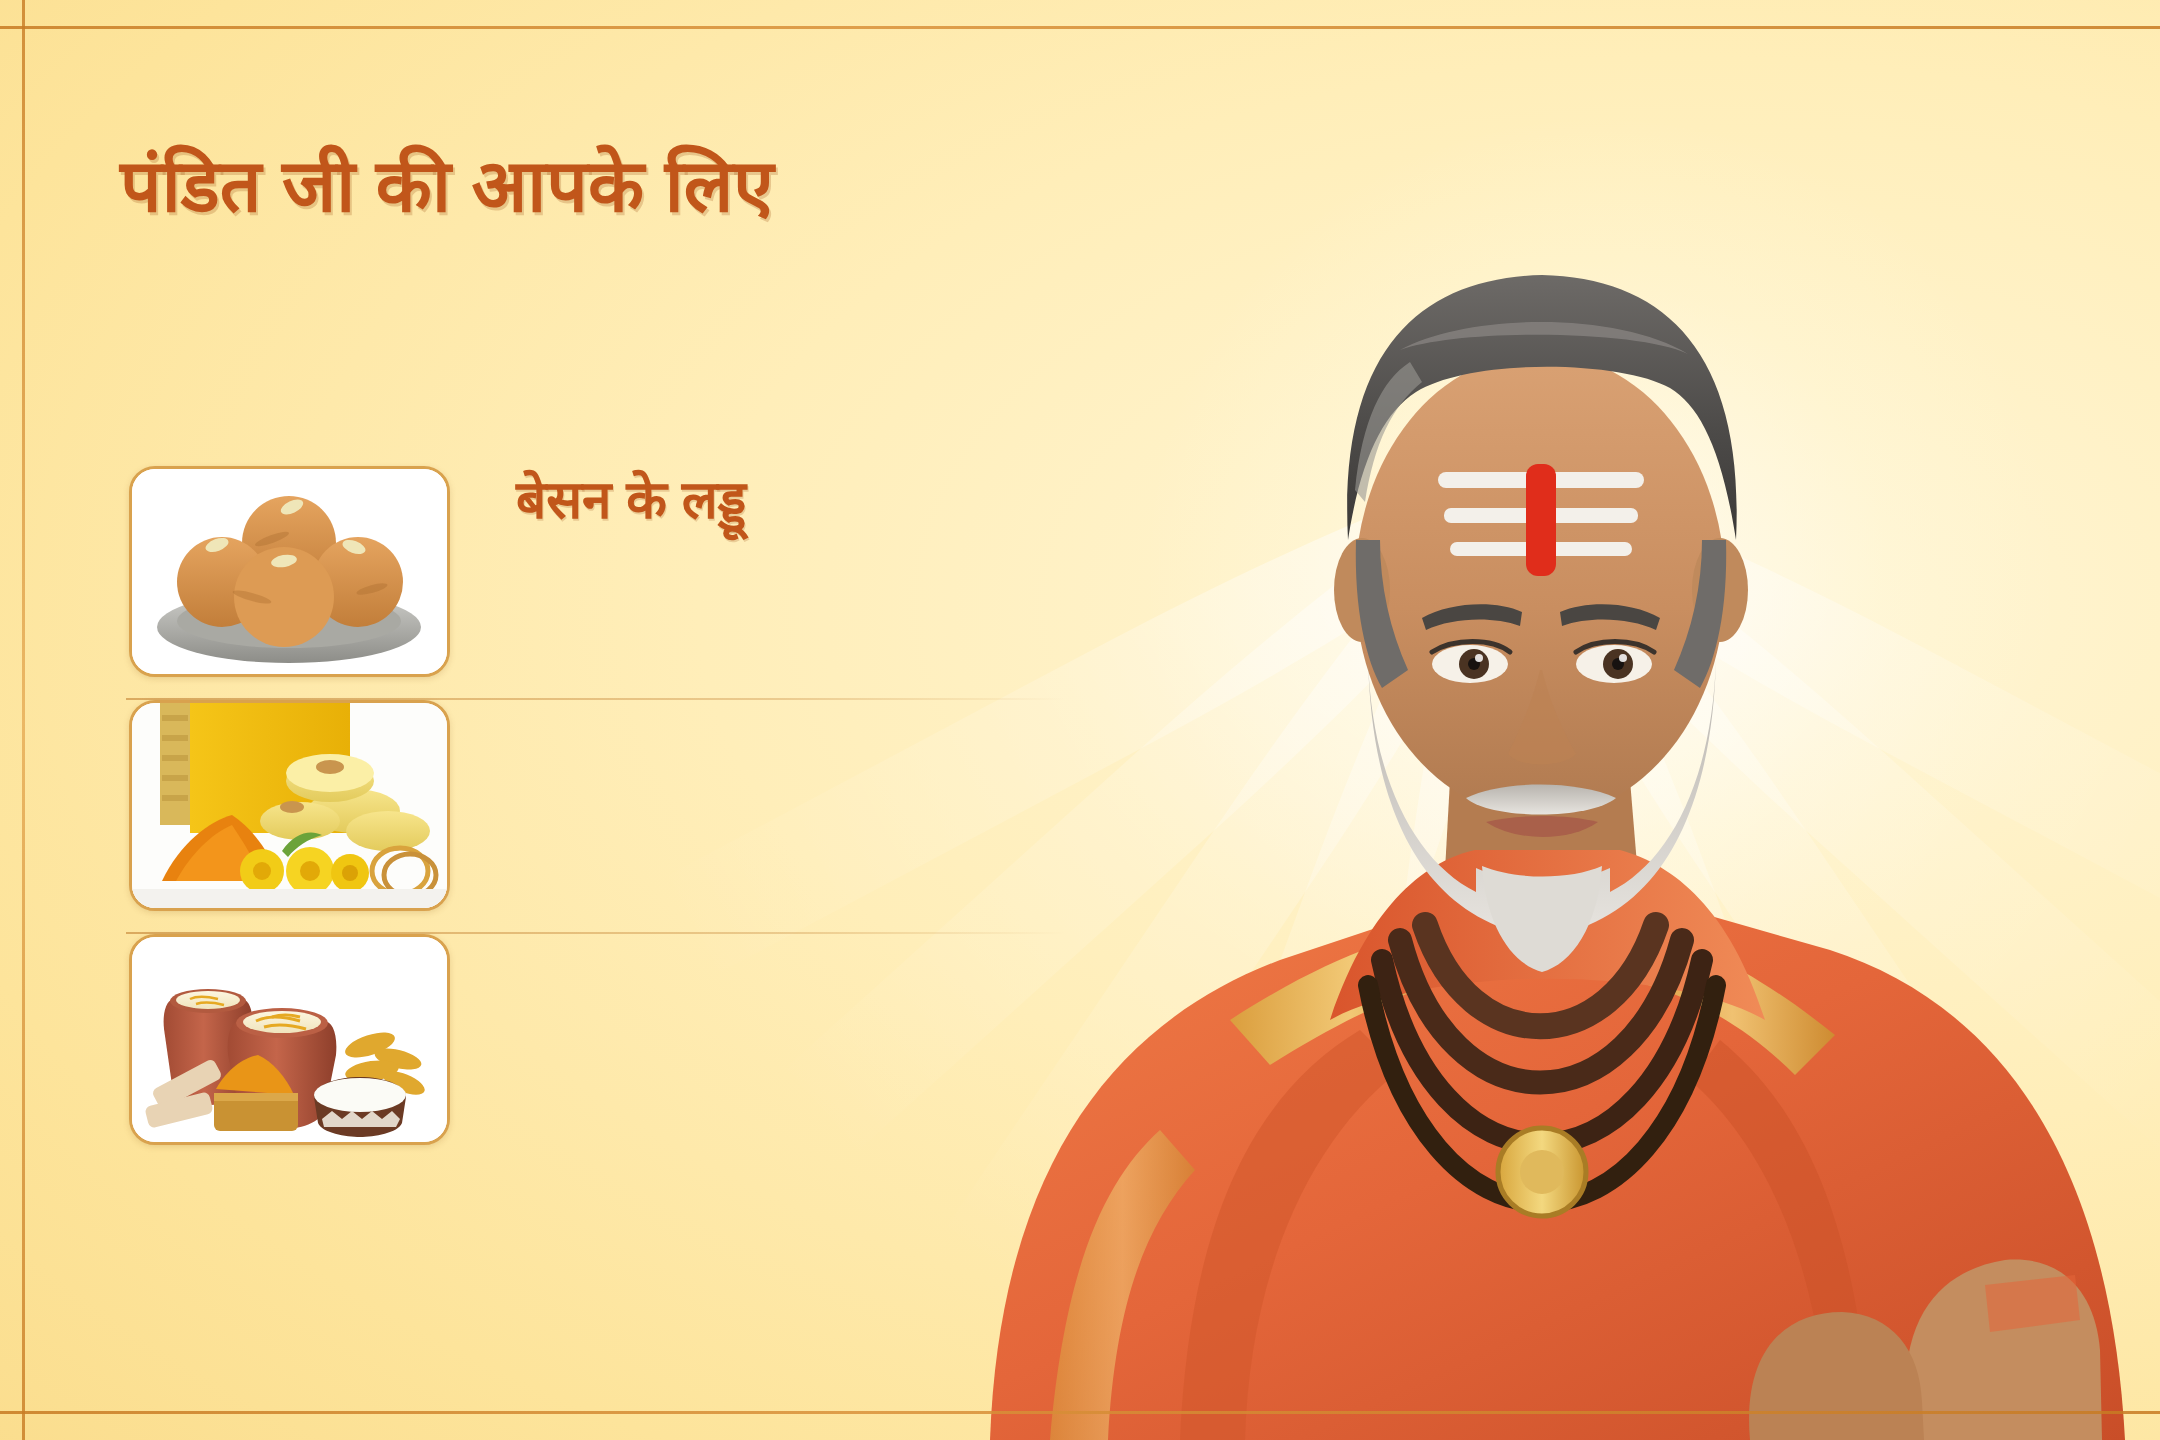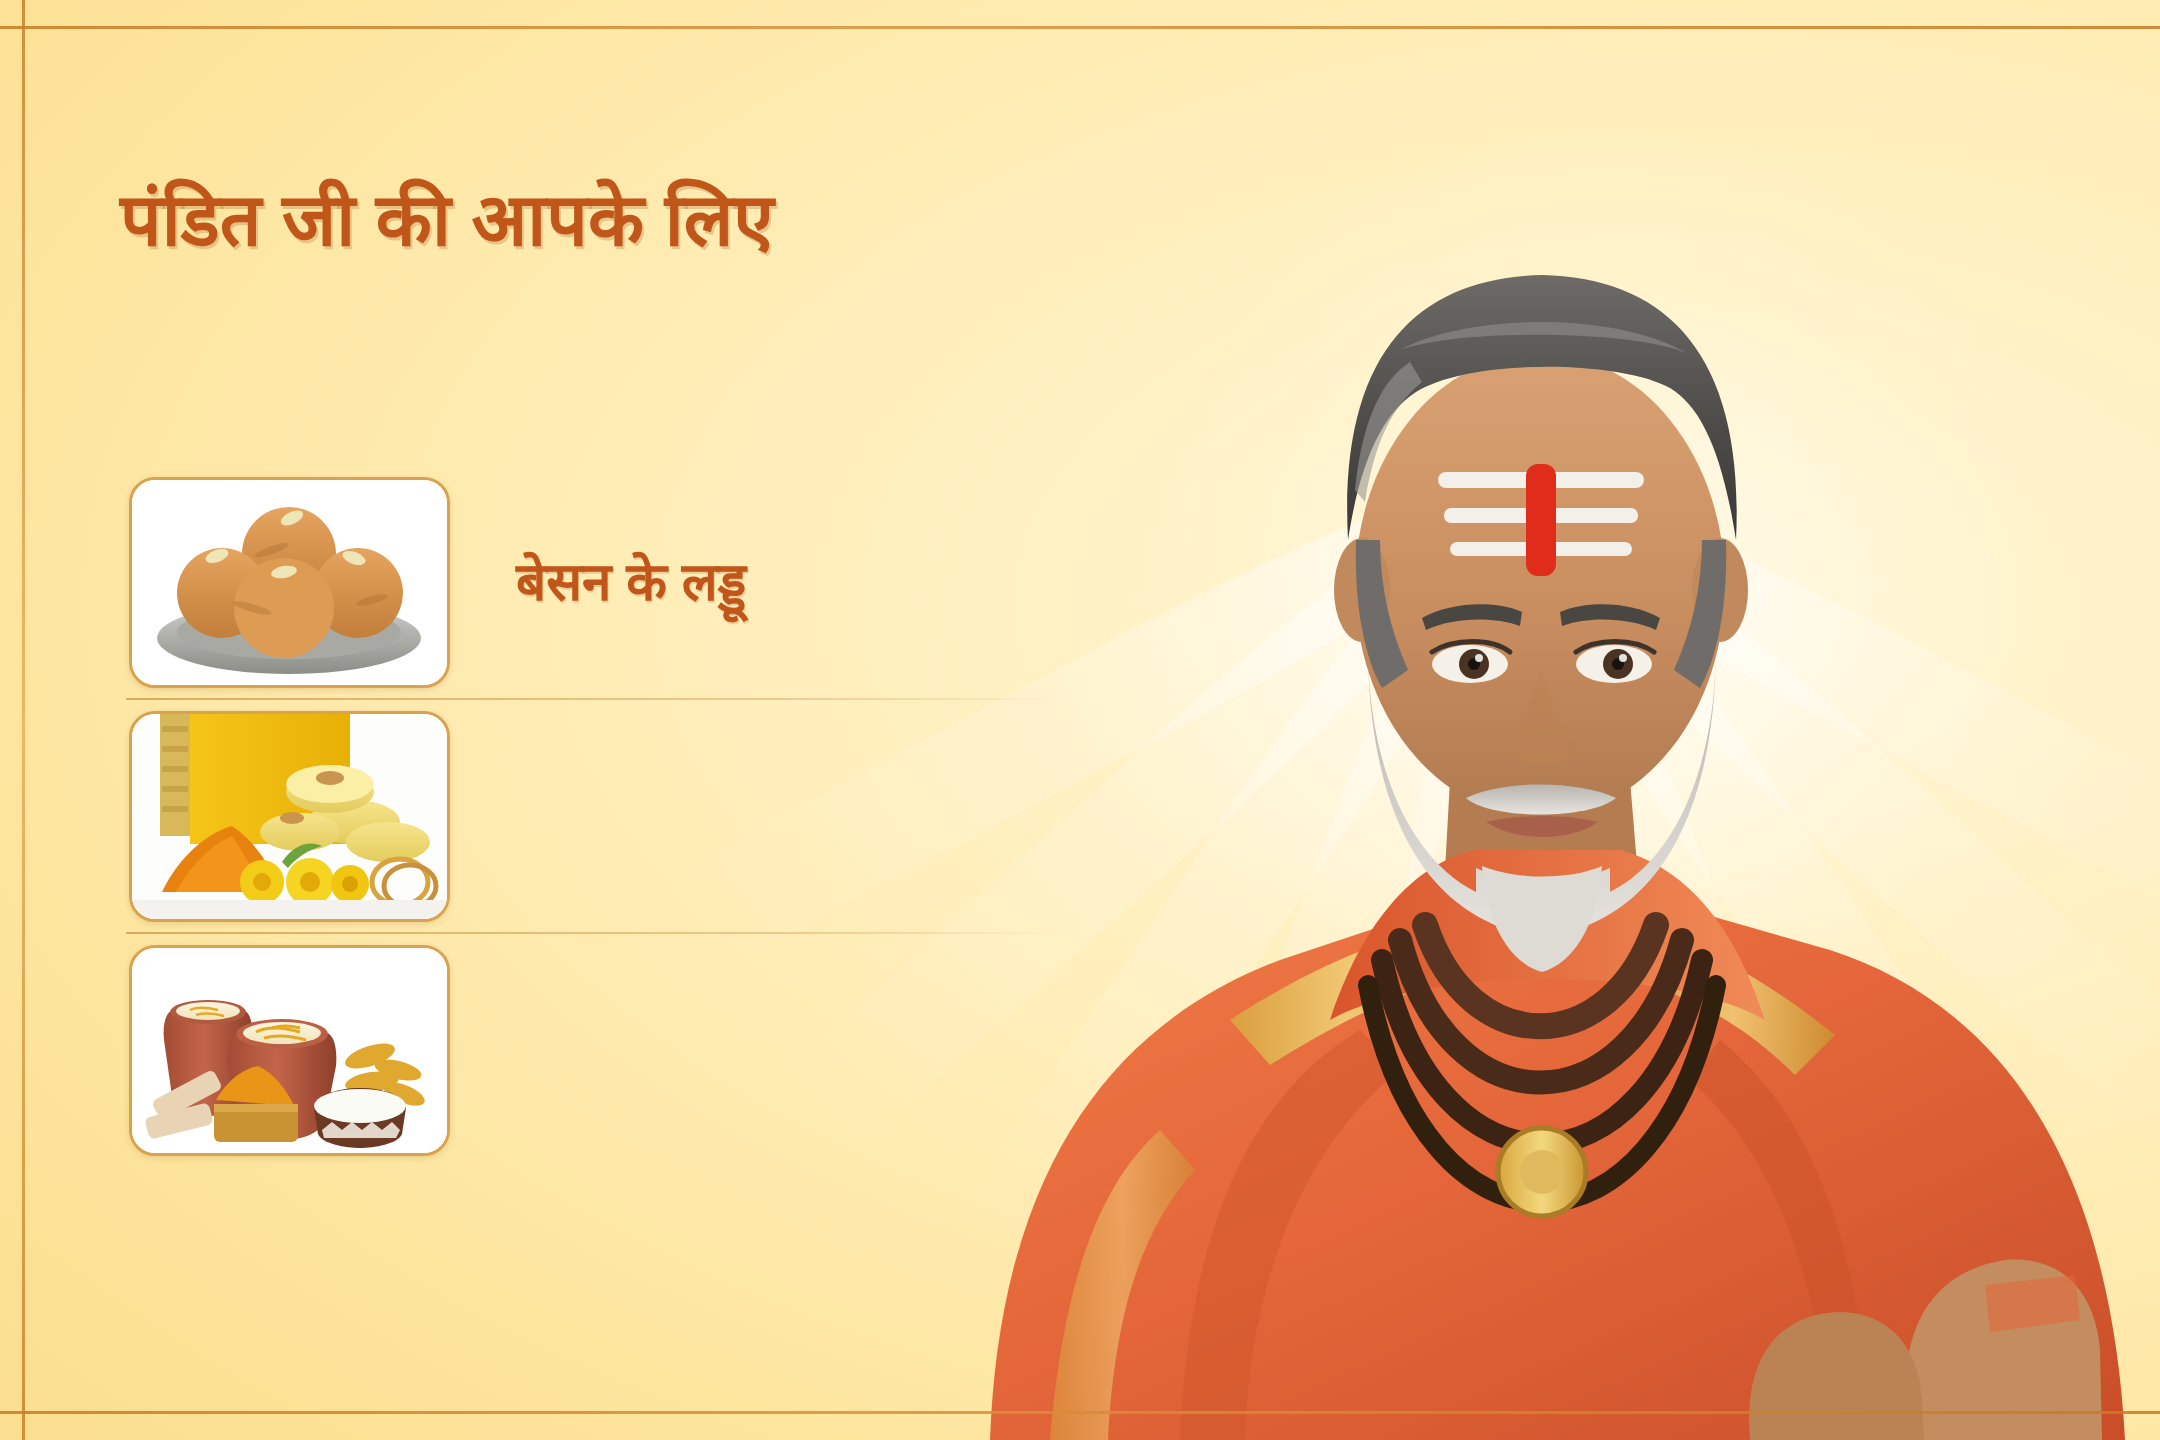--- a/index.html
+++ b/index.html
@@ -41,26 +41,25 @@
     background:radial-gradient(circle,rgba(255,255,255,.55) 0%,rgba(255,250,225,.25) 45%,rgba(255,250,225,0) 72%);
   }
   
   .content{position:absolute;left:120px;top:0;width:1080px;height:100%;}
   .headline{
     position:absolute;left:0;top:138px;width:1060px;
     color:#c1561a;
     font-family:"Liberation Sans","DejaVu Sans",sans-serif;
     font-weight:bold;font-size:73px;line-height:1.32;letter-spacing:.2px;
     text-shadow:2px 3px 0 rgba(150,70,10,.22);
-    margin-top:34px;
   }
   .headline .l2{display:block;}
   .list{position:absolute;left:0;top:466px;width:1010px;}
   .row{
-    position:relative;display:flex;align-items:center;
+    position:relative;display:flex;align-items:flex-start;
     height:232px;
     padding-left:9px;
   }
   .divider{
     height:2px;width:940px;margin-left:6px;
     background:linear-gradient(90deg,rgba(190,120,40,.55),rgba(190,120,40,.30) 70%,rgba(190,120,40,0));
   }
   .thumb{
     width:315px;height:205px;border-radius:26px;flex:0 0 auto;
     background:#fff;border:3px solid #d9a24e;

